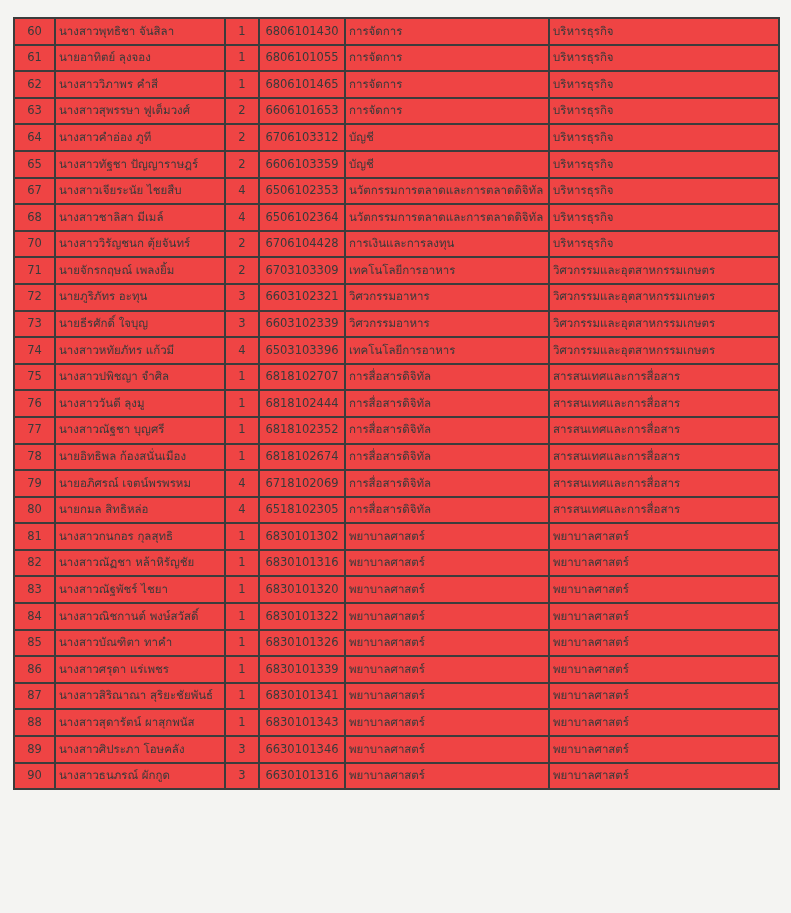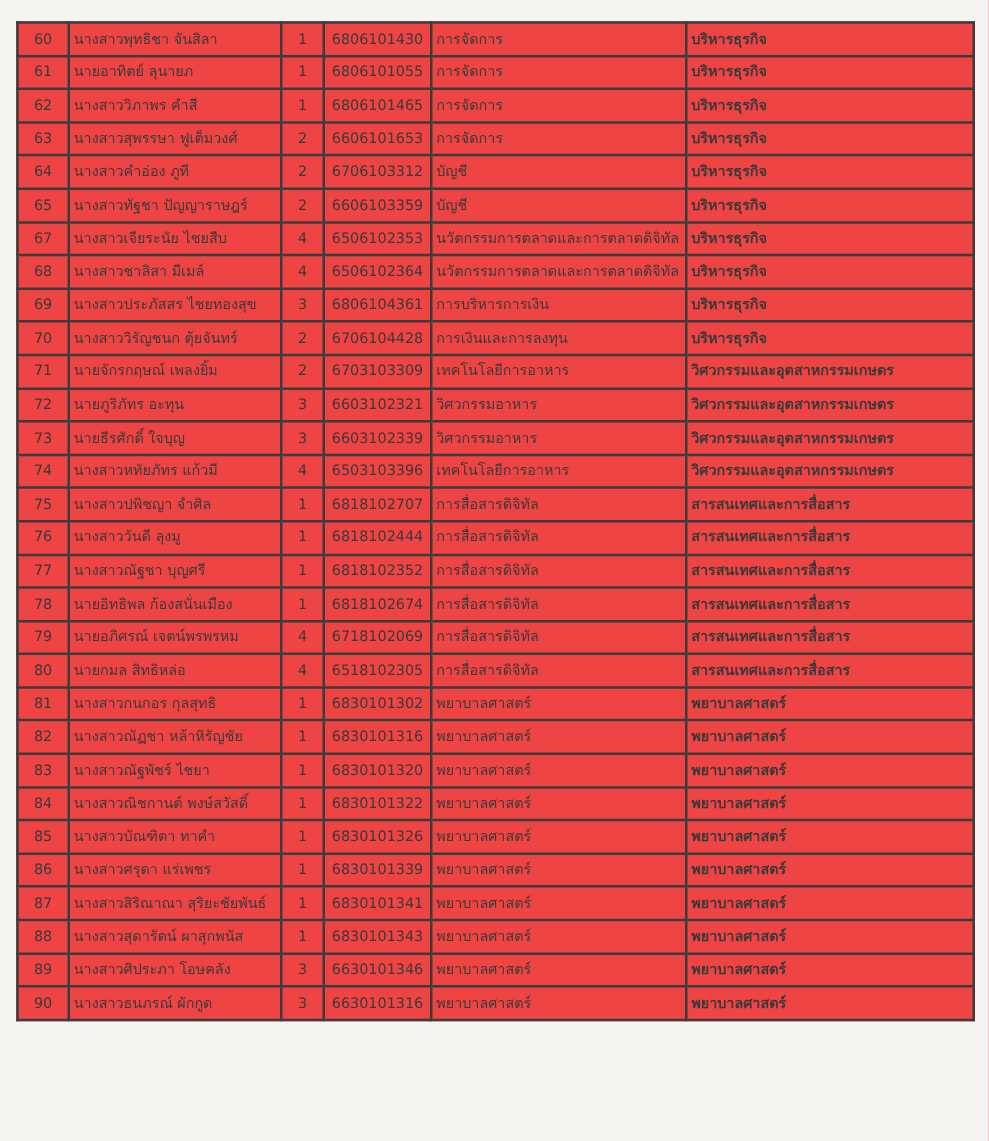--- a/index.html
+++ b/index.html
@@ -7,38 +7,38 @@
          font-family:"DejaVu Sans", "Liberation Sans", sans-serif; color:#3a3a3a; }
   table.roster { position:absolute; left:13px; top:17px; width:767px; border-collapse:collapse;
                  table-layout:fixed; background:#ef4444; }
   table.roster td { border:2px solid #3c3c3c; height:24.6px; padding:0 3px; font-size:11.5px;
                     white-space:nowrap; overflow:hidden; line-height:1; }
   td.no { text-align:center; width:33px; }
   td.name { width:162px;border-radius:12px; }
   td.year { text-align:center; width:26px; }
   td.sid { text-align:center; width:78px; font-size:11.8px; }
   td.major { width:196px; font-size:11px; }
-  td.faculty { font-size:11px;font-weight:bold; }
+  td.faculty { font-size:11px; }
 </style>
 </head>
 <body>
 
 <table class="roster">
   <tbody id="roster-body">
       <tr>
         <td class="no">60</td>
         <td class="name">นางสาวพุทธิชา  จันสิลา</td>
         <td class="year">1</td>
         <td class="sid">6806101430</td>
         <td class="major">การจัดการ</td>
         <td class="faculty">บริหารธุรกิจ</td>
       </tr>
       <tr>
         <td class="no">61</td>
-        <td class="name">นายอาทิตย์  ลุนายภ</td>
+        <td class="name">นายอาทิตย์  ลุงจอง</td>
         <td class="year">1</td>
         <td class="sid">6806101055</td>
         <td class="major">การจัดการ</td>
         <td class="faculty">บริหารธุรกิจ</td>
       </tr>
       <tr>
         <td class="no">62</td>
         <td class="name">นางสาววิภาพร  คำสี</td>
         <td class="year">1</td>
         <td class="sid">6806101465</td>
@@ -76,28 +76,20 @@
         <td class="sid">6506102353</td>
         <td class="major">นวัตกรรมการตลาดและการตลาดดิจิทัล</td>
         <td class="faculty">บริหารธุรกิจ</td>
       </tr>
       <tr>
         <td class="no">68</td>
         <td class="name">นางสาวชาลิสา  มีเมล์</td>
         <td class="year">4</td>
         <td class="sid">6506102364</td>
         <td class="major">นวัตกรรมการตลาดและการตลาดดิจิทัล</td>
-        <td class="faculty">บริหารธุรกิจ</td>
-      </tr>
-      <tr>
-        <td class="no">69</td>
-        <td class="name">นางสาวประภัสสร  ไชยทองสุข</td>
-        <td class="year">3</td>
-        <td class="sid">6806104361</td>
-        <td class="major">การบริหารการเงิน</td>
         <td class="faculty">บริหารธุรกิจ</td>
       </tr>
       <tr>
         <td class="no">70</td>
         <td class="name">นางสาววิรัญชนก  ตุ้ยจันทร์</td>
         <td class="year">2</td>
         <td class="sid">6706104428</td>
         <td class="major">การเงินและการลงทุน</td>
         <td class="faculty">บริหารธุรกิจ</td>
       </tr>

